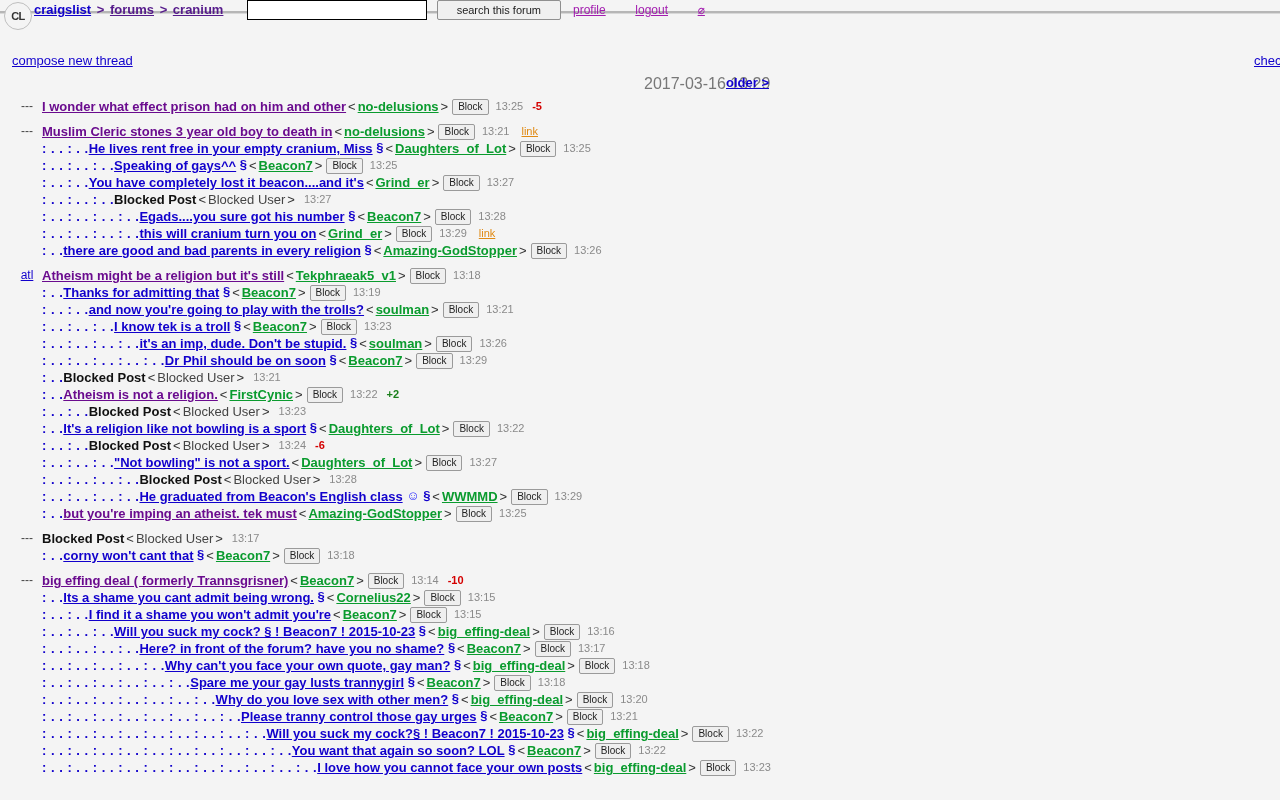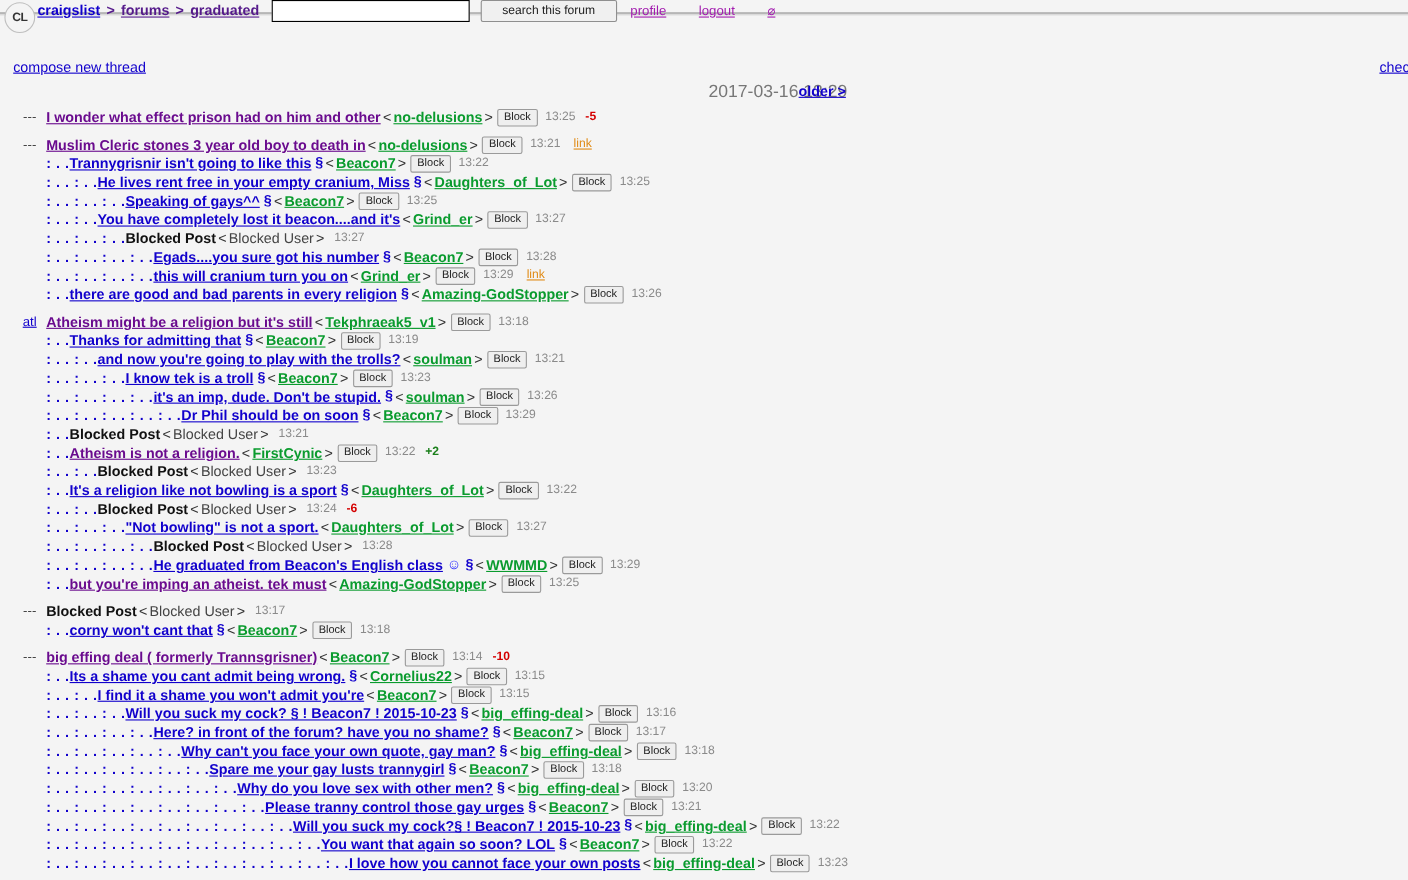--- a/index.html
+++ b/index.html
@@ -97,21 +97,21 @@
 <body>
 
 <div class="header">
   <div class="cl-logo">CL</div>
 
   <div class="crumbs">
     <a href="#" class="first">craigslist</a>
     <span class="sep">&gt;</span>
     <a href="#">forums</a>
     <span class="sep">&gt;</span>
-    <a href="#">graduated</a>
+    <a href="#">cranium</a>
   </div>
 
   <div class="searchwrap">
     <input class="q" type="text" placeholder="" style="">
     <button class="go">search this forum</button>
   </div>
 
   <div class="acct">
     <a href="#">profile</a>
     <a href="#">logout</a>
@@ -131,21 +131,20 @@
   <span class="stamp">2017-03-16 13:29</span>
   <a href="#" class="older">older &gt;</a>
 </div>
 
 <div class="threads" id="threads">
     <div class="tgroup">
       <div class="prow"><span class="flag dash">---</span><span class="title"><a href="#" class="visited">I wonder what effect prison had on him and other</a></span><span class="ang">&lt;</span><span class="author"><a href="#">no-delusions</a></span><span class="ang">&gt;</span><button class="block">Block</button><span class="time">13:25</span><span class="score neg">-5</span></div>
     </div>
     <div class="tgroup">
       <div class="prow"><span class="flag dash">---</span><span class="title"><a href="#" class="visited">Muslim Cleric stones 3 year old boy to death in</a></span><span class="ang">&lt;</span><span class="author"><a href="#">no-delusions</a></span><span class="ang">&gt;</span><button class="block">Block</button><span class="time">13:21</span><a href="#" class="linktag">link</a></div>
-      <div class="prow"><span class="flag"></span><span class="indent">: . . </span><span class="title"><a href="#">Trannygrisnir isn't going to like this</a></span><span class="sect"> §</span><span class="ang">&lt;</span><span class="author"><a href="#">Beacon7</a></span><span class="ang">&gt;</span><button class="block">Block</button><span class="time">13:22</span></div>
       <div class="prow"><span class="flag"></span><span class="indent">: . . : . . </span><span class="title"><a href="#">He lives rent free in your empty cranium, Miss</a></span><span class="sect"> §</span><span class="ang">&lt;</span><span class="author"><a href="#">Daughters_of_Lot</a></span><span class="ang">&gt;</span><button class="block">Block</button><span class="time">13:25</span></div>
       <div class="prow"><span class="flag"></span><span class="indent">: . . : . . : . . </span><span class="title"><a href="#">Speaking of gays^^</a></span><span class="sect"> §</span><span class="ang">&lt;</span><span class="author"><a href="#">Beacon7</a></span><span class="ang">&gt;</span><button class="block">Block</button><span class="time">13:25</span></div>
       <div class="prow"><span class="flag"></span><span class="indent">: . . : . . </span><span class="title"><a href="#">You have completely lost it beacon....and it's</a></span><span class="ang">&lt;</span><span class="author"><a href="#">Grind_er</a></span><span class="ang">&gt;</span><button class="block">Block</button><span class="time">13:27</span></div>
       <div class="prow"><span class="flag"></span><span class="indent">: . . : . . : . . </span><span class="title blocked">Blocked Post</span><span class="ang">&lt;</span><span class="author blocked">Blocked User</span><span class="ang">&gt;</span><span class="time">13:27</span></div>
       <div class="prow"><span class="flag"></span><span class="indent">: . . : . . : . . : . . </span><span class="title"><a href="#">Egads....you sure got his number</a></span><span class="sect"> §</span><span class="ang">&lt;</span><span class="author"><a href="#">Beacon7</a></span><span class="ang">&gt;</span><button class="block">Block</button><span class="time">13:28</span></div>
       <div class="prow"><span class="flag"></span><span class="indent">: . . : . . : . . : . . </span><span class="title"><a href="#">this will cranium turn you on</a></span><span class="ang">&lt;</span><span class="author"><a href="#">Grind_er</a></span><span class="ang">&gt;</span><button class="block">Block</button><span class="time">13:29</span><a href="#" class="linktag">link</a></div>
       <div class="prow"><span class="flag"></span><span class="indent">: . . </span><span class="title"><a href="#">there are good and bad parents in every religion</a></span><span class="sect"> §</span><span class="ang">&lt;</span><span class="author"><a href="#">Amazing-GodStopper</a></span><span class="ang">&gt;</span><button class="block">Block</button><span class="time">13:26</span></div>
     </div>
     <div class="tgroup">
       <div class="prow"><span class="flag"><a href="#">atl</a></span><span class="title"><a href="#" class="visited">Atheism might be a religion but it's still</a></span><span class="ang">&lt;</span><span class="author"><a href="#">Tekphraeak5_v1</a></span><span class="ang">&gt;</span><button class="block">Block</button><span class="time">13:18</span></div>

